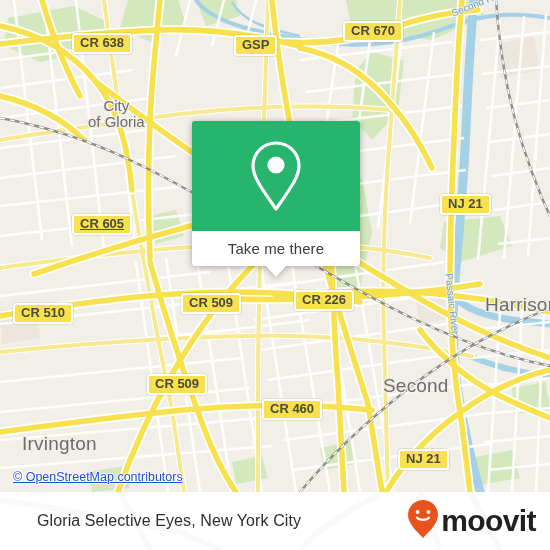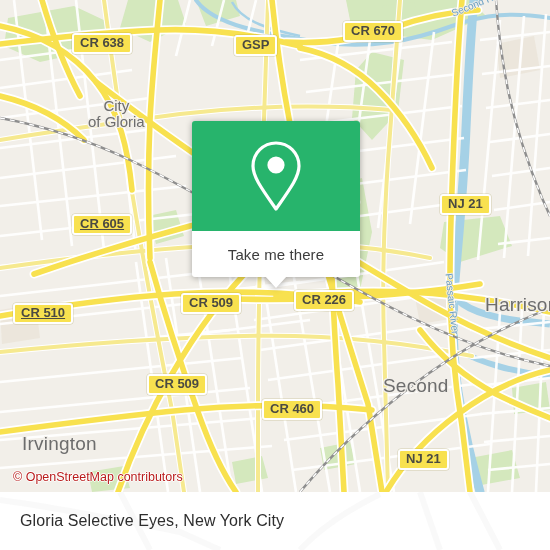--- a/index.html
+++ b/index.html
@@ -102,21 +102,21 @@
     height: 110px;
     display: flex;
     align-items: center;
     justify-content: center;
   }
   #callout-pin-icon svg { display: block; }
   #callout-footer {
     position: relative;
     background: #ffffff;
     border-radius: 0 0 3px 3px;
-    height: 46px;
+    height: 35px;
     display: flex;
     align-items: center;
     justify-content: center;
   }
   #callout-footer-label {
     font-size: 15px;
     color: #3c3c3c;
     letter-spacing: 0.1px;
   }
   #callout-tail {
@@ -129,26 +129,27 @@
     border-right: 11px solid transparent;
     border-top: 12px solid #ffffff;
   }
 
   
   #attribution {
     position: absolute;
     left: 13px;
     top: 470px;
     font-size: 12.5px;
-    color: #b91c1c;
+    color: #1d4ed8;
     font-family: "Liberation Sans", sans-serif;
     text-shadow:
       1px 0 rgba(255,255,255,.9), -1px 0 rgba(255,255,255,.9),
       0 1px rgba(255,255,255,.9), 0 -1px rgba(255,255,255,.9);
     white-space: nowrap;
+    text-decoration: underline;
   }
 
   
   #footer {
     position: absolute;
     left: 0;
     top: 492px;
     width: 550px;
     height: 58px;
     background: #ffffff;
@@ -165,20 +166,21 @@
     width: 550px; height: 58px;
     opacity: 0.055;
     pointer-events: none;
   }
   #footer-title {
     position: relative;
     font-size: 16px;
     color: #2e2e2e;
     letter-spacing: 0.1px;
     white-space: nowrap;
+    margin-left: 17px;
   }
   #moovit-logo {
     position: relative;
     display: flex;
     align-items: center;
     gap: 2px;
   }
   #moovit-wordmark {
     font-size: 30px;
     font-weight: bold;
@@ -381,21 +383,21 @@
 
     <div class="map-label label-water" style="left:449px; top:268px; transform:rotate(84deg); transform-origin:left center;">Passaic River</div>
 
     <div class="shield" style="left:72px; top:33px;">CR 638</div>
     <div class="shield" style="left:234px; top:35px;">GSP</div>
     <div class="shield" style="left:343px; top:21px;">CR 670</div>
     <div class="shield" style="left:440px; top:194px;">NJ 21</div>
     <div class="shield" style="left:72px; top:214px;text-decoration:underline;">CR 605</div>
     <div class="shield" style="left:181px; top:293px;">CR 509</div>
     <div class="shield" style="left:294px; top:290px;">CR 226</div>
-    <div class="shield" style="left:13px; top:303px;text-decoration:underline;">CR 510</div>
+    <div class="shield" style="left:13px; top:303px;">CR 510</div>
     <div class="shield" style="left:147px; top:374px;">CR 509</div>
     <div class="shield" style="left:262px; top:399px;">CR 460</div>
     <div class="shield" style="left:398px; top:449px;">NJ 21</div>
 
     <div id="callout">
       <div id="callout-body">
         <span id="callout-pin-icon">
           <svg width="58" height="74" viewBox="0 0 58 74" aria-hidden="true">
             <path d="M29 4 C16.3 4 6 14.3 6 27 C6 38 15 50 29 70 C43 50 52 38 52 27 C52 14.3 41.7 4 29 4 Z" fill="none" stroke="#ffffff" stroke-width="3.2" stroke-linejoin="round"></path>
             <circle cx="29" cy="26" r="8.6" fill="#ffffff"></circle>
@@ -418,15 +420,26 @@
         <path d="M0 8 C60 16, 120 28, 180 40 L220 58"></path>
         <path d="M120 0 L150 58"></path>
         <path d="M300 58 C320 36, 348 18, 380 2"></path>
         <path d="M420 0 L440 58"></path>
         <path d="M470 0 L500 58"></path>
       </g>
     </svg>
 
     <div id="footer-title">Gloria Selective Eyes, New York City</div>
 
+    <div id="moovit-logo">
+      <span>
+        <svg width="32" height="40" viewBox="0 0 32 40" aria-hidden="true">
+          <path d="M16 1 C7.7 1 1 7.7 1 16 C1 23.2 7.5 30.5 16 39 C24.5 30.5 31 23.2 31 16 C31 7.7 24.3 1 16 1 Z" fill="#e8521f"></path>
+          <circle cx="10.6" cy="13" r="1.9" fill="#ffffff"></circle>
+          <circle cx="21.4" cy="13" r="1.9" fill="#ffffff"></circle>
+          <path d="M10 18.6 C12.2 21.6, 19.8 21.6, 22 18.6" stroke="#ffffff" stroke-width="2.1" fill="none" stroke-linecap="round"></path>
+        </svg>
+      </span>
+      <span id="moovit-wordmark">moovit</span>
+    </div>
   </div>
 
 </div>
 
 </body></html>

